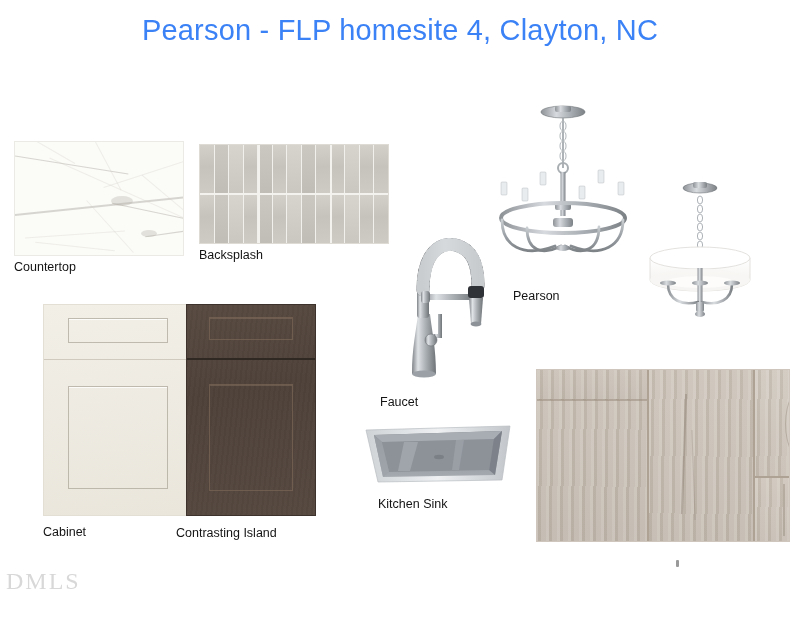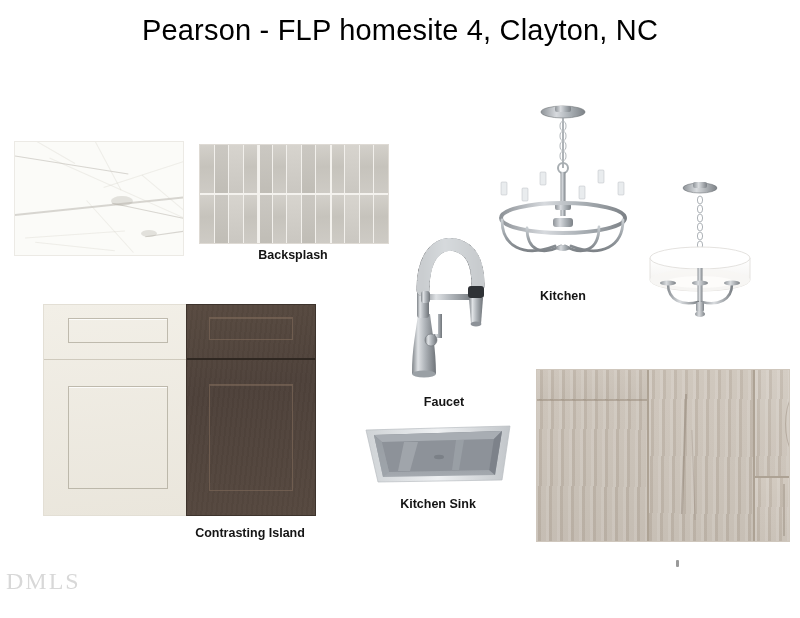--- a/index.html
+++ b/index.html
@@ -8,31 +8,31 @@
     width:800px;height:618px;position:relative;overflow:hidden;
     font-family:"Liberation Sans","DejaVu Sans",sans-serif;
     color:#1b1b1b;
     -webkit-font-smoothing:antialiased;
   }
   .board{position:absolute;inset:0;background:#fff;}
 
   
   .title{
     position:absolute;top:14px;left:0;width:800px;text-align:center;
-    font-size:29px;font-weight:400;letter-spacing:.2px;color:#000000;
+    font-size:29px;font-weight:400;letter-spacing:.2px;color:#3b82f6;
     white-space:nowrap;
   }
   .subtitle{
     position:absolute;top:50px;left:0;width:800px;text-align:center;
     font-size:16px;font-weight:400;color:#1a1a1a;
   }
   .swatch{position:absolute;overflow:hidden;}
   .cap{
-    position:absolute;text-align:center;font-size:12.5px;color:#141414;
-    white-space:nowrap;font-weight:700;
+    position:absolute;text-align:left;font-size:12.5px;color:#141414;
+    white-space:nowrap;font-weight:400;
   }
 
   
   #countertop-swatch{
     left:14px;top:141px;width:168px;height:113px;
     background:#fbfbf8;
     border:1px solid #eceae5;
   }
   .vein{position:absolute;background:#b9b6ae;opacity:.55;}
   .vein.f{opacity:.3;background:#cfccc4;}
@@ -163,20 +163,21 @@
     <div class="vein" id="ct-v6"></div>
     <div class="vein f" id="ct-v7"></div>
     <div class="vein f" id="ct-v8"></div>
     <div class="vein f" id="ct-v9"></div>
     <div class="vein f" id="ct-v10"></div>
     <div class="vein" id="ct-v11"></div>
     <div class="vein f" id="ct-v12"></div>
     <div class="blot" id="ct-b1"></div>
     <div class="blot" id="ct-b2"></div>
   </div>
+  <div class="cap" id="countertop-cap">Countertop</div>
 
   <div class="swatch" id="backsplash-swatch">
     <div class="bs-row" id="bs-row-1">
       <div class="bs-tile"></div>
         <div class="bs-tile"></div>
         <div class="bs-tile"></div>
       <div class="bs-tile"></div>
         <div class="bs-tile"></div>
         <div class="bs-tile"></div>
       <div class="bs-tile"></div>
@@ -265,21 +266,21 @@
       <g stroke="url(#nickel2)" stroke-width="2.8" fill="none" stroke-linecap="round">
         <path d="M19 124 C19 150 40 162 72 150"></path>
         <path d="M44 132 C44 154 58 160 78 150"></path>
         <path d="M140 124 C140 150 119 162 88 150"></path>
         <path d="M116 131 C116 154 100 160 82 150"></path>
         <path d="M80 131 L80 152"></path>
       </g>
       <ellipse cx="80" cy="152" rx="7" ry="3" fill="url(#nickel)"></ellipse>
     </svg>
   </div>
-  <div class="cap" id="lighting-cap">Kitchen</div>
+  <div class="cap" id="lighting-cap">Pearson</div>
 
   <div class="swatch" id="pendant-swatch">
     <svg width="146" height="152" viewBox="0 0 146 152">
       <defs>
         <linearGradient id="nickel3" x1="0" y1="0" x2="1" y2="0">
           <stop offset="0%" stop-color="#8e9398"></stop>
           <stop offset="40%" stop-color="#d9dcdf"></stop>
           <stop offset="100%" stop-color="#7d8287"></stop>
         </linearGradient>
         <linearGradient id="shade" x1="0" y1="0" x2="0" y2="1">
@@ -397,20 +398,21 @@
   <div class="cap" id="sink-cap">Kitchen Sink</div>
 
   <div class="swatch" id="cabinet-swatch">
     <div class="door-drawer">
       <div class="panel" id="cab-drawer-panel"></div>
     </div>
     <div class="door-main">
       <div class="panel" id="cab-main-panel"></div>
     </div>
   </div>
+  <div class="cap" id="cabinet-cap">Cabinet</div>
 
   <div class="swatch" id="island-swatch">
     <div class="wood-grain"></div>
     <div class="door-drawer">
       <div class="panel" id="isl-drawer-panel"></div>
     </div>
     <div class="door-main">
       <div class="panel" id="isl-main-panel"></div>
     </div>
   </div>

